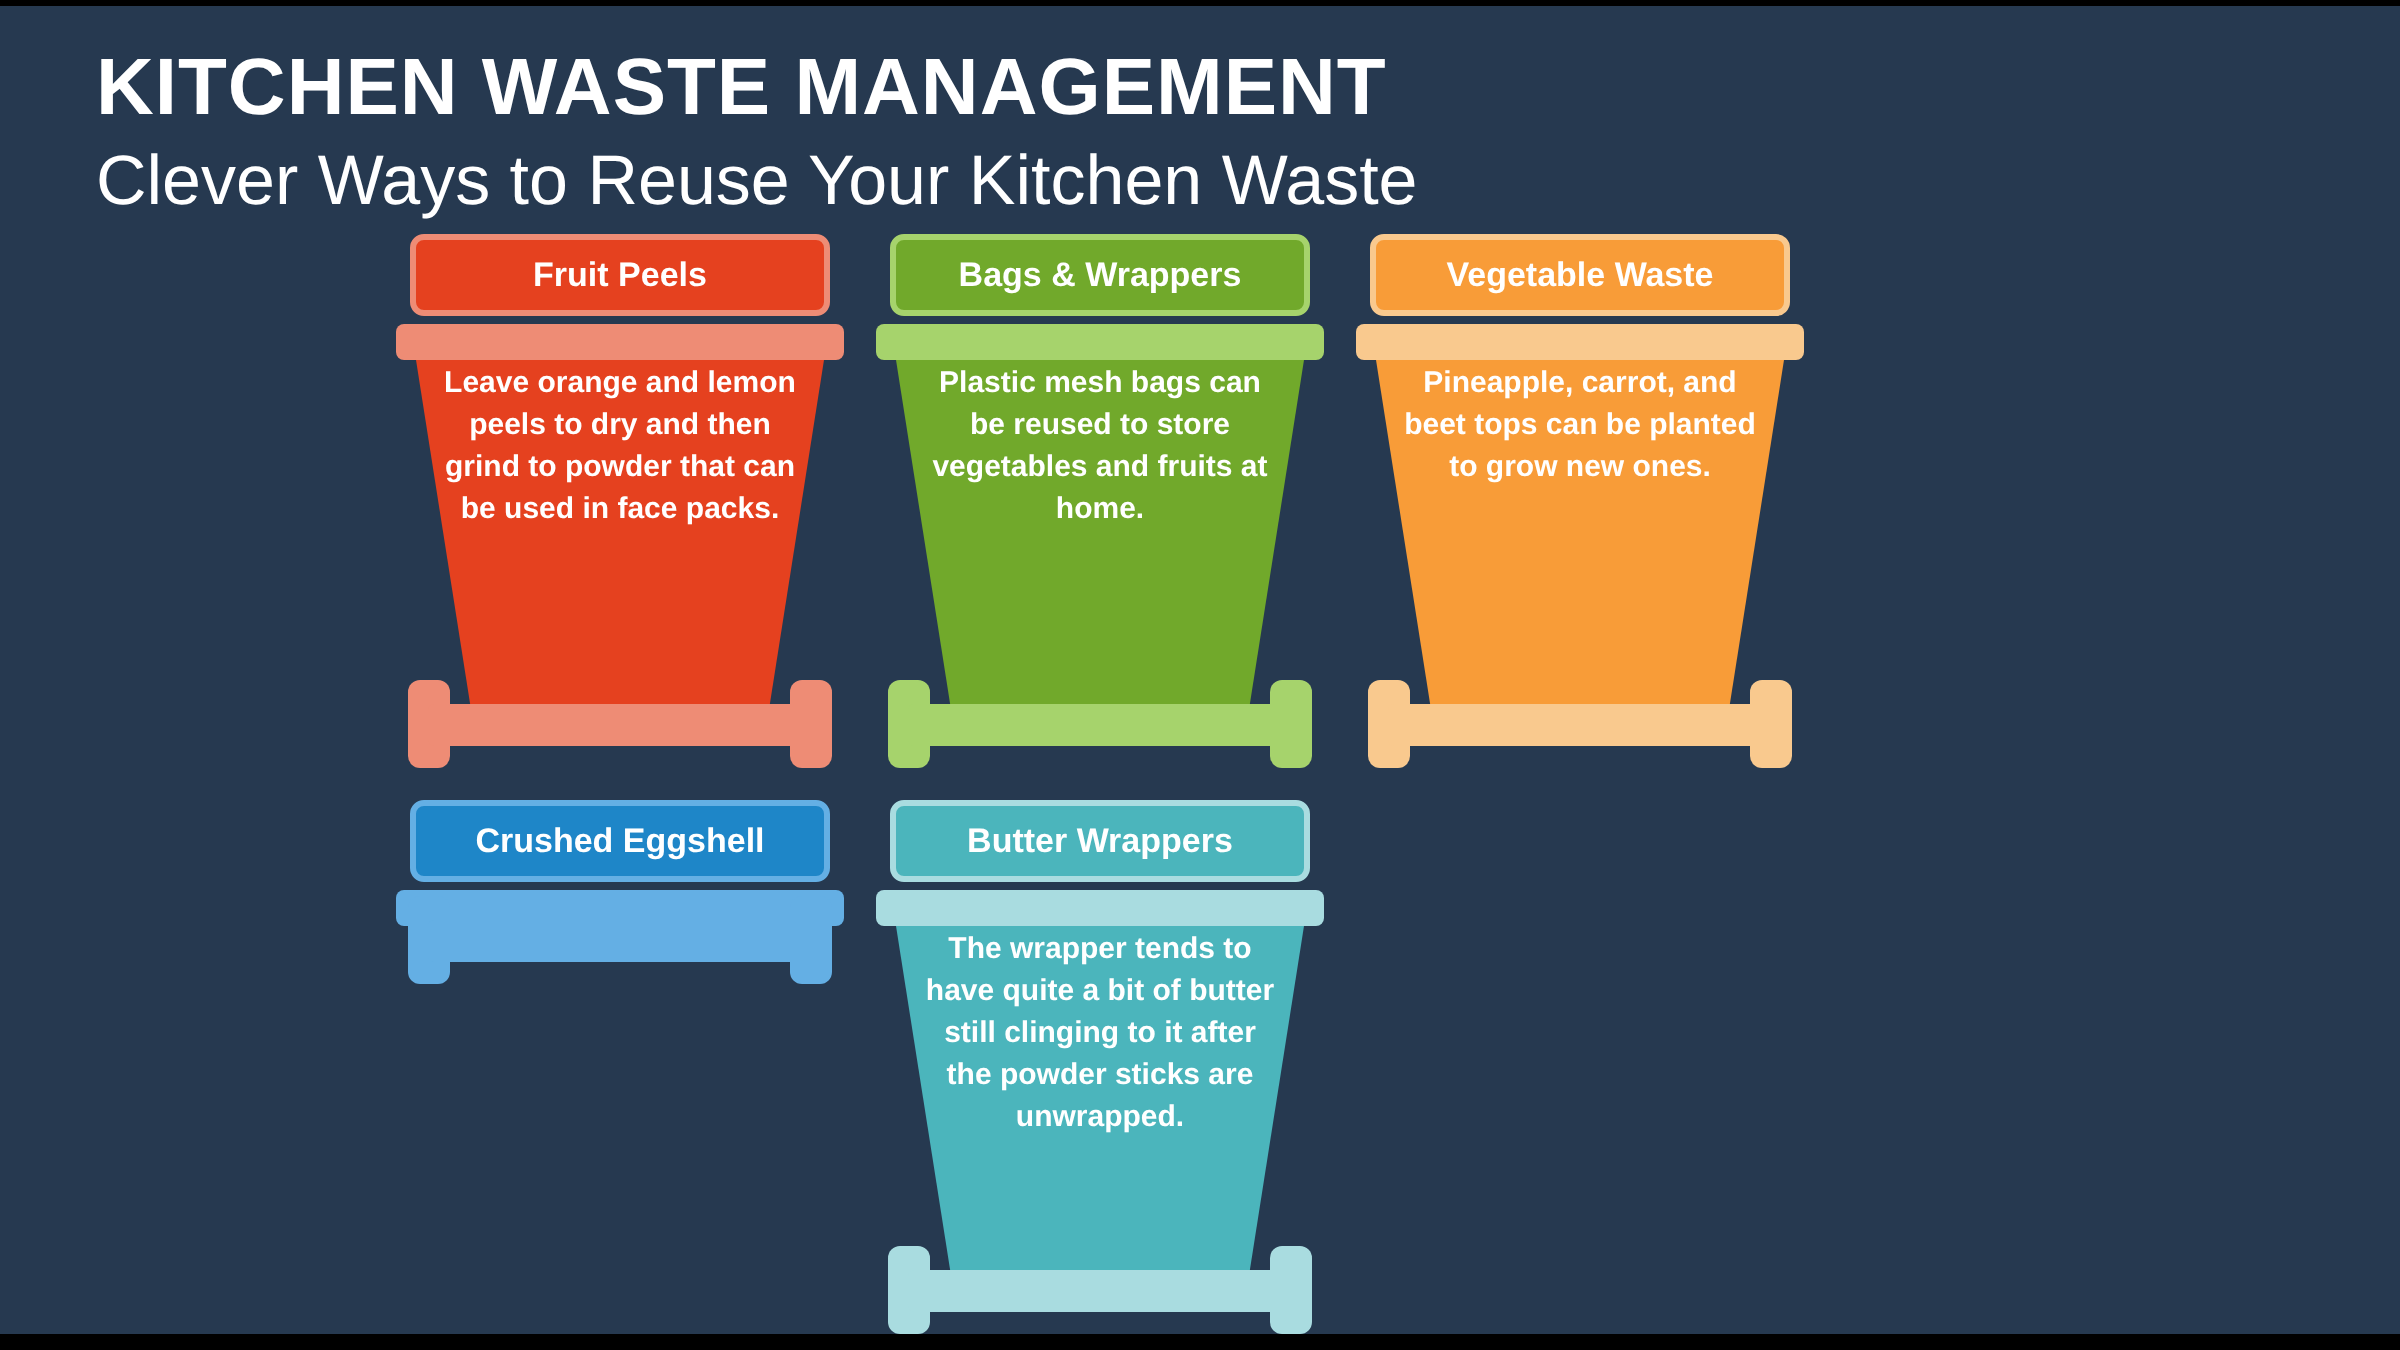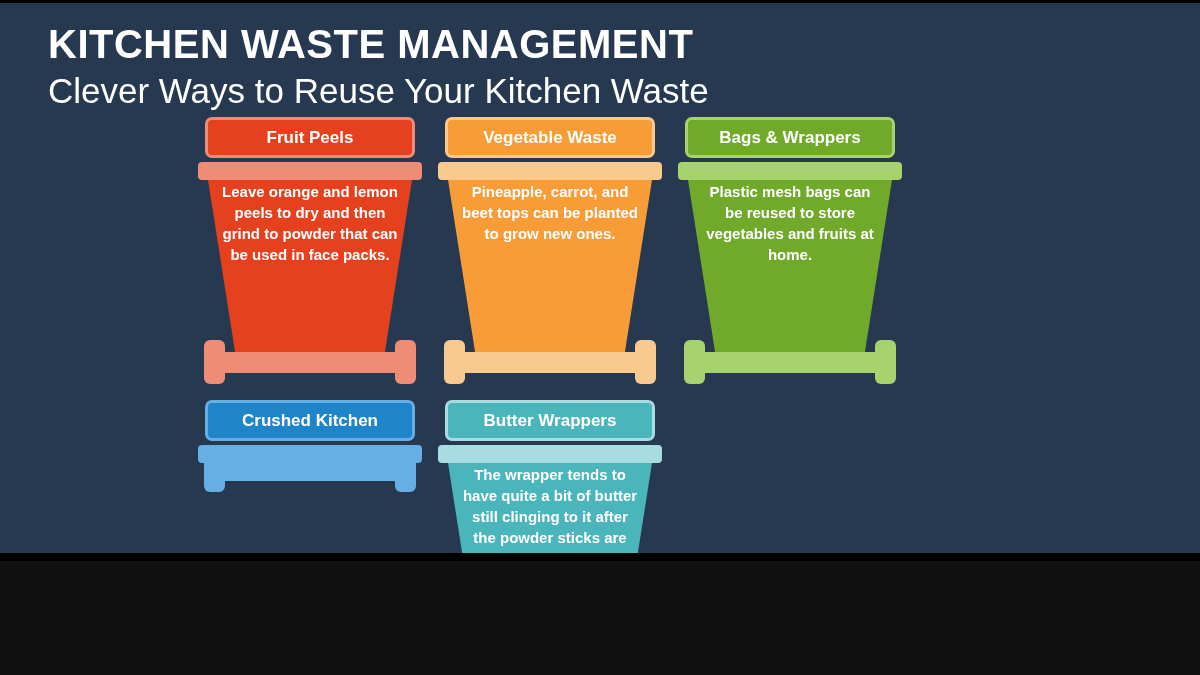--- a/index.html
+++ b/index.html
@@ -1,17 +1,17 @@
 <!DOCTYPE html>
 <html><head>
 <meta charset="utf-8">
 <style>
   html,body { margin:0; padding:0; background:#111; }
   .slide {
-    position:relative; width:1200px; height:561px; overflow:hidden;
+    position:relative; width:1200px; height:675px; overflow:hidden;
     background:#263950;
     font-family:"Liberation Sans", sans-serif;
     -webkit-font-smoothing:antialiased;
   }
   .strip { position:absolute; left:0; width:100%; background:#000; }
   .strip.top { top:0; height:3px; }
   .strip.bottom { bottom:0; height:8px; }
 
   .titles { position:absolute; left:48px; top:20px; color:#fff; }
   .title { margin:0; font-size:40px; font-weight:bold; line-height:48px; letter-spacing:0.5px; }
@@ -79,53 +79,53 @@
       <div class="bin-body">
         <p class="bin-text">Leave orange and lemon peels to dry and then grind to powder that can be used in face packs.</p>
       </div>
       <div class="bin-base">
         <span class="cap cap-l"></span>
         <span class="bar"></span>
         <span class="cap cap-r"></span>
       </div>
     </div>
 
+    <div class="bin" style="--fill: #71A92B; --trim: #A6D36C; --header-fill: #71A92B;">
+      <div class="bin-header">
+        <span>Bags &amp; Wrappers</span>
+      </div>
+      <div class="bin-rim"></div>
+      <div class="bin-body">
+        <p class="bin-text">Plastic mesh bags can be reused to store vegetables and fruits at home.</p>
+      </div>
+      <div class="bin-base">
+        <span class="cap cap-l"></span>
+        <span class="bar"></span>
+        <span class="cap cap-r"></span>
+      </div>
+    </div>
+
     <div class="bin" style="--fill: #F89C38; --trim: #F9C98E; --header-fill: #F89C38;">
       <div class="bin-header">
         <span>Vegetable Waste</span>
       </div>
       <div class="bin-rim"></div>
       <div class="bin-body">
         <p class="bin-text">Pineapple, carrot, and beet tops can be planted to grow new ones.</p>
       </div>
       <div class="bin-base">
         <span class="cap cap-l"></span>
         <span class="bar"></span>
         <span class="cap cap-r"></span>
       </div>
     </div>
 
-    <div class="bin" style="--fill: #71A92B; --trim: #A6D36C; --header-fill: #71A92B;">
-      <div class="bin-header">
-        <span>Bags &amp; Wrappers</span>
-      </div>
-      <div class="bin-rim"></div>
-      <div class="bin-body">
-        <p class="bin-text">Plastic mesh bags can be reused to store vegetables and fruits at home.</p>
-      </div>
-      <div class="bin-base">
-        <span class="cap cap-l"></span>
-        <span class="bar"></span>
-        <span class="cap cap-r"></span>
-      </div>
-    </div>
-
     <div class="bin" style="--fill: #2B93DA; --trim: #64AFE4; --header-fill: #1E86C8;">
       <div class="bin-header">
-        <span>Crushed Kitchen</span>
+        <span>Crushed Eggshell</span>
       </div>
       <div class="bin-rim"></div>
       <div class="bin-base">
         <span class="cap cap-l"></span>
         <span class="bar"></span>
         <span class="cap cap-r"></span>
       </div>
     </div>
 
     <div class="bin" style="--fill: #4BB5BC; --trim: #A9DCE0; --header-fill: #4BB5BC;">

